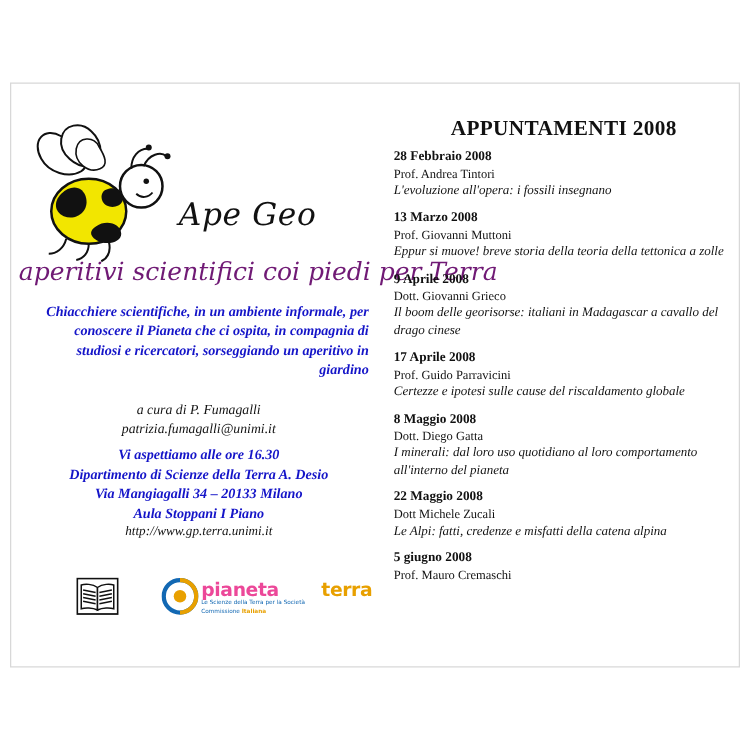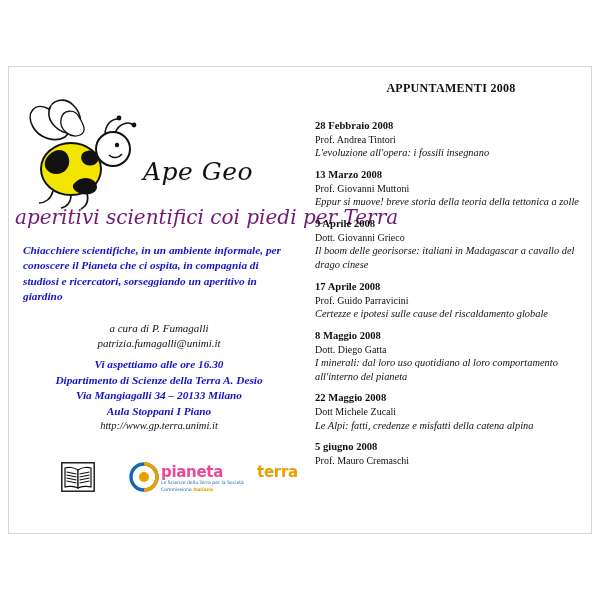--- a/index.html
+++ b/index.html
@@ -65,21 +65,21 @@
     font-size: 20px;
     font-style: italic;
     color: #701a75;
     white-space: nowrap;
   }
   .blue-block {
     position: absolute;
     left: 14px;
     top: 176px;
     width: 272px;
-    text-align: left;
+    text-align: right;
     color: #1414c8;
     font-family: "Liberation Serif", serif;
     font-size: 11.3px;
     font-weight: bold;
     font-style: italic;
     line-height: 1.35;
   }
   .curator {
     position: absolute;
     left: 14px;
@@ -150,24 +150,24 @@
   .right {
     position: absolute;
     left: 300px;
     top: 0px;
     width: 284px;
     height: 468px;
   }
   .events-title {
     position: absolute;
     left: 0px;
-    top: 14px;
+    top: 26px;
     width: 284px;
     text-align: center;
-    font-size: 12px;
+    font-size: 17px;
     font-weight: bold;
     color: #111111;
     letter-spacing: 0.3px;
   }
   .events {
     position: absolute;
     left: 6px;
     top: 52px;
     width: 272px;
   }

